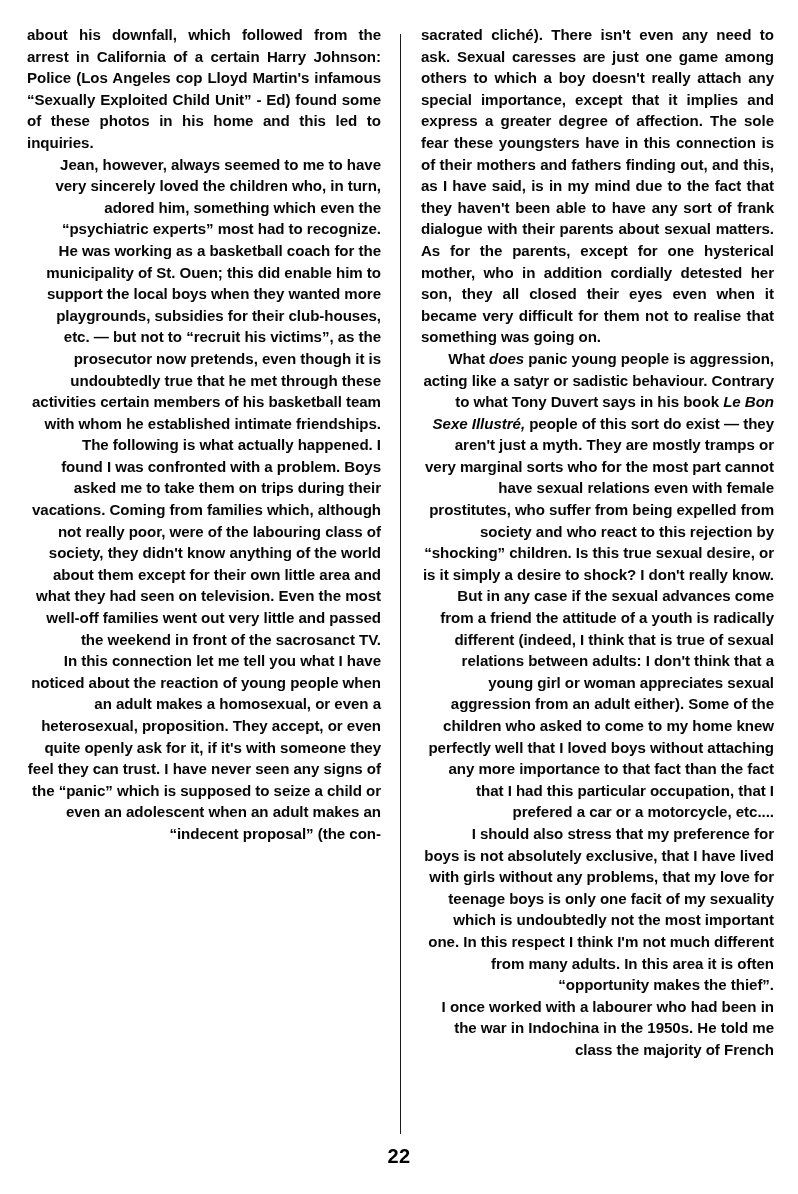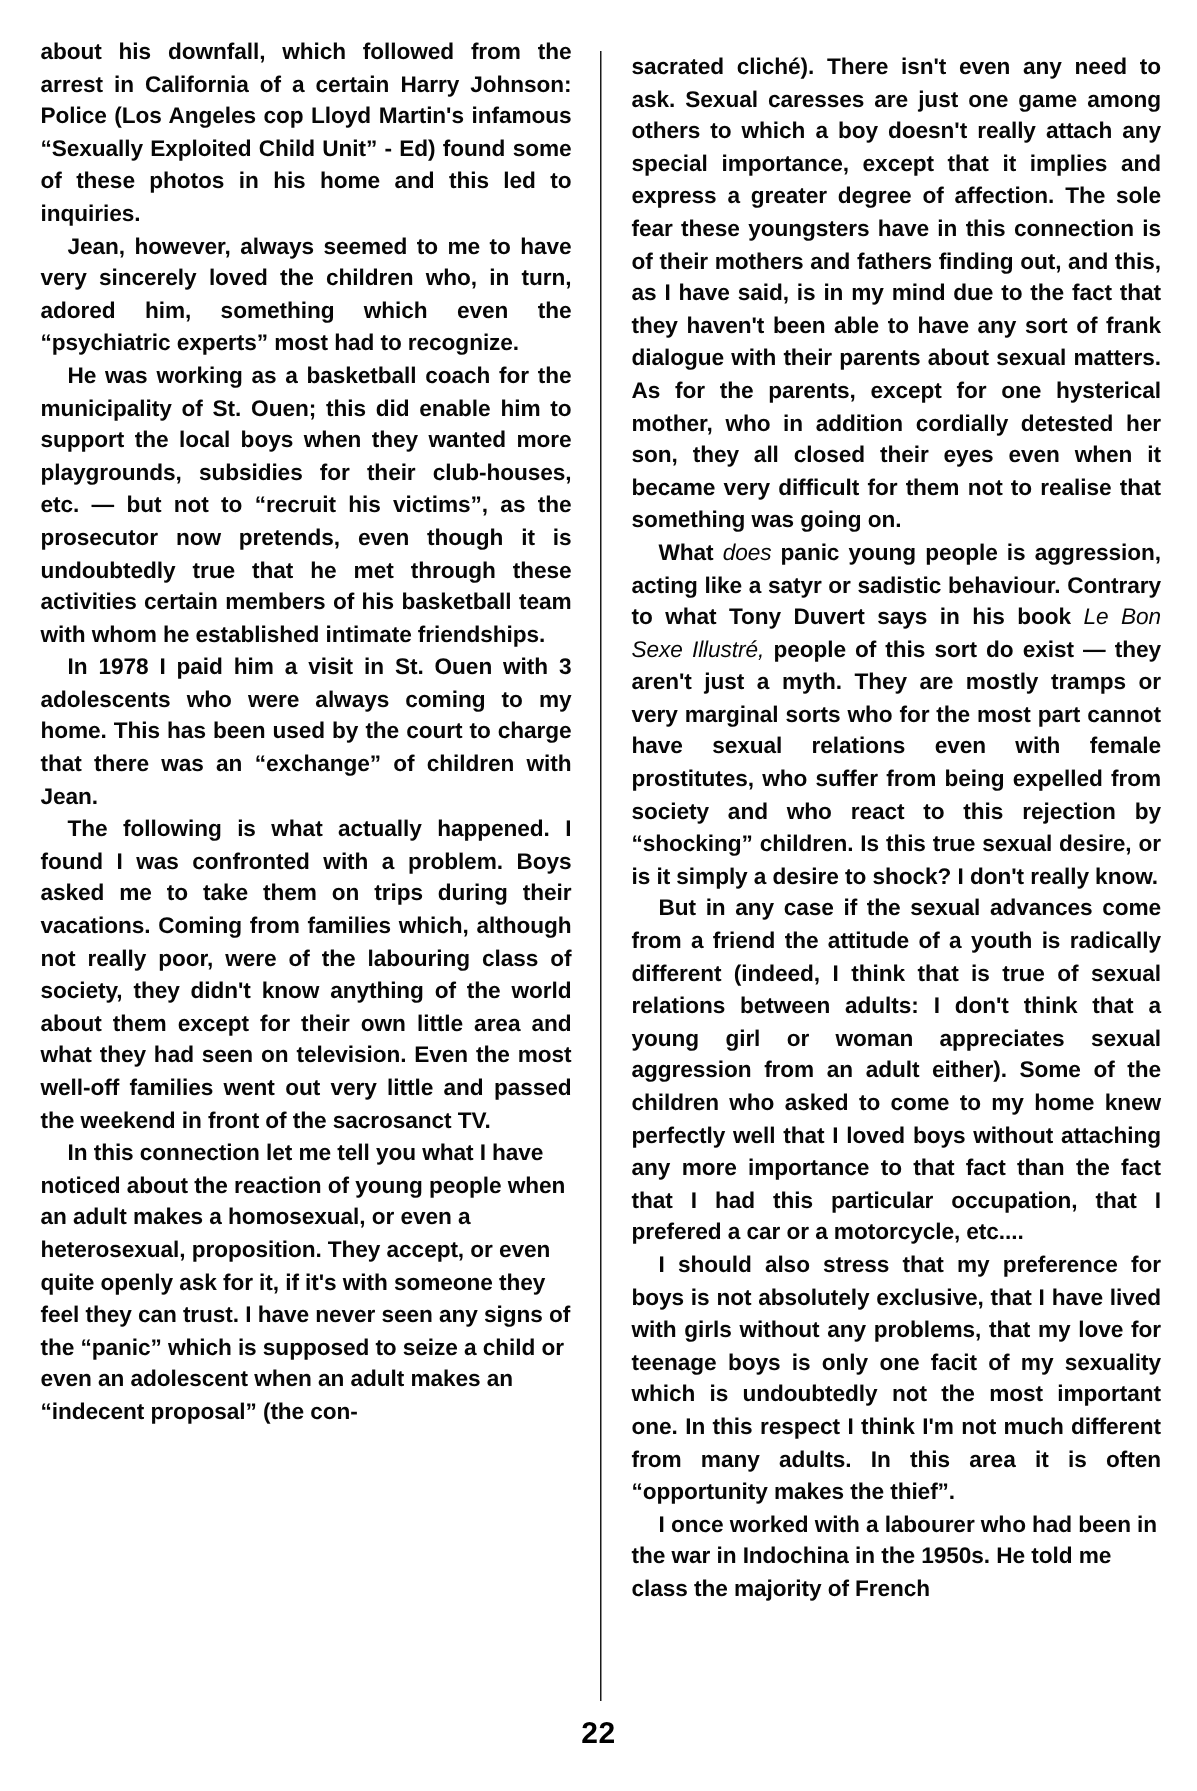--- a/index.html
+++ b/index.html
@@ -40,21 +40,20 @@
   }
 
   .column {
     box-sizing: border-box;
     width: 399px;
     padding: 0 18px 0 27px;
   }
 
   .column.right {
     padding: 0 24px 0 22px;
-    margin-top: 10px;
   }
 
   
   .col-rule {
     position: absolute;
     left: 400px;
     top: 34px;
     width: 1px;
     height: 1100px;
     background: #1a1a1a;
@@ -71,31 +70,32 @@
     letter-spacing: -0.05px;
     word-spacing: 0px;
     font-weight: 600;
     color: #070707;
     text-indent: 0;
     hyphens: manual;
   }
 
   p.para + p.para {
     text-indent: 18px;
+    text-align: right;
   }
 
   p.para:last-child {
     text-align: left;
   }
 
   
 
   em.ital {
     font-style: italic;
-    font-weight: 400;
+    font-weight: 700;
   }
 
   
   .folio {
     position: absolute;
     left: 0;
     top: 1146px;
     width: 798px;
     text-align: center;
     font-size: 20px;
@@ -120,21 +120,20 @@
 <div class="page">
 
   <div class="col-rule"></div>
 
   <div class="columns">
 
     <div class="column left">
       <p class="para">about his downfall, which followed from the arrest in California of a certain Harry Johnson: Police (Los Angeles cop Lloyd Martin's infamous “Sexually Exploited Child Unit” - Ed) found some of these photos in his home and this led to inquiries.</p>
       <p class="para">Jean, however, always seemed to me to have very sincerely loved the children who, in turn, adored him, something which even the “psychiatric experts” most had to recognize.</p>
       <p class="para">He was working as a basketball coach for the municipality of St. Ouen; this did enable him to support the local boys when they wanted more playgrounds, subsidies for their club-houses, etc. — but not to “recruit his victims”, as the prosecutor now pretends, even though it is undoubtedly true that he met through these activities certain members of his basketball team with whom he established intimate friendships.</p>
-      <p class="para">In 1978 I paid him a visit in St. Ouen with 3 adolescents who were always coming to my home. This has been used by the court to charge that there was an “exchange” of children with Jean.</p>
       <p class="para">The following is what actually happened. I found I was confronted with a problem. Boys asked me to take them on trips during their vacations. Coming from families which, although not really poor, were of the labouring class of society, they didn't know anything of the world about them except for their own little area and what they had seen on television. Even the most well-off families went out very little and passed the weekend in front of the sacrosanct TV.</p>
       <p class="para">In this connection let me tell you what I have noticed about the reaction of young people when an adult makes a homosexual, or even a heterosexual, proposition. They accept, or even quite openly ask for it, if it's with someone they feel they can trust. I have never seen any signs of the “panic” which is supposed to seize a child or even an adolescent when an adult makes an “indecent proposal” (the con-</p>
     </div>
 
     <div class="column right">
       <p class="para">sacrated cliché). There isn't even any need to ask. Sexual caresses are just one game among others to which a boy doesn't really attach any special importance, except that it implies and express a greater degree of affection. The sole fear these youngsters have in this connection is of their mothers and fathers finding out, and this, as I have said, is in my mind due to the fact that they haven't been able to have any sort of frank dialogue with their parents about sexual matters. As for the parents, except for one hysterical mother, who in addition cordially detested her son, they all closed their eyes even when it became very difficult for them not to realise that something was going on.</p>
 
       <p class="para">
         <span>What </span><em class="ital">does</em><span> panic young people is aggression, acting like a satyr or sadistic behaviour. Contrary to what Tony Duvert says in his book </span><em class="ital">Le Bon Sexe Illustré,</em><span> people of this sort do exist — they aren't just a myth. They are mostly tramps or very marginal sorts who for the most part cannot have sexual relations even with female prostitutes, who suffer from being expelled from society and who react to this rejection by “shocking” children. Is this true sexual desire, or is it simply a desire to shock? I don't really know.</span>
       </p>

